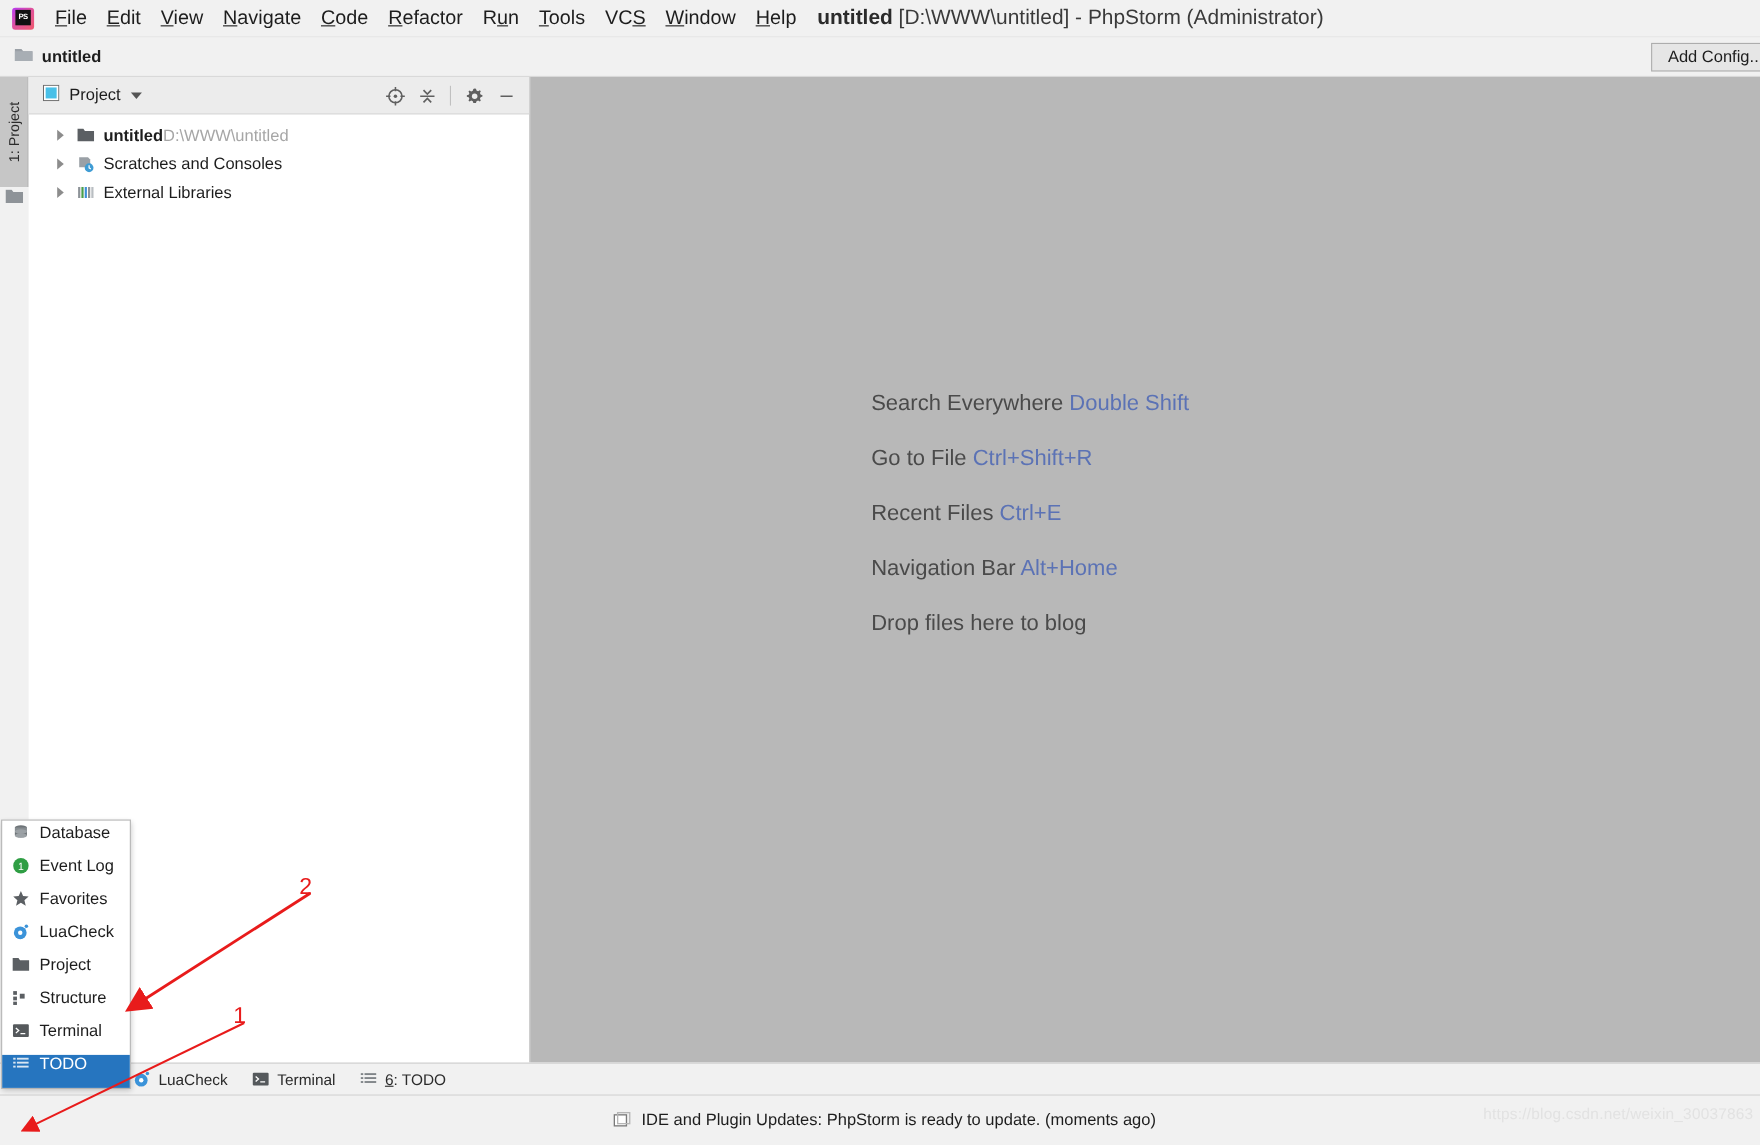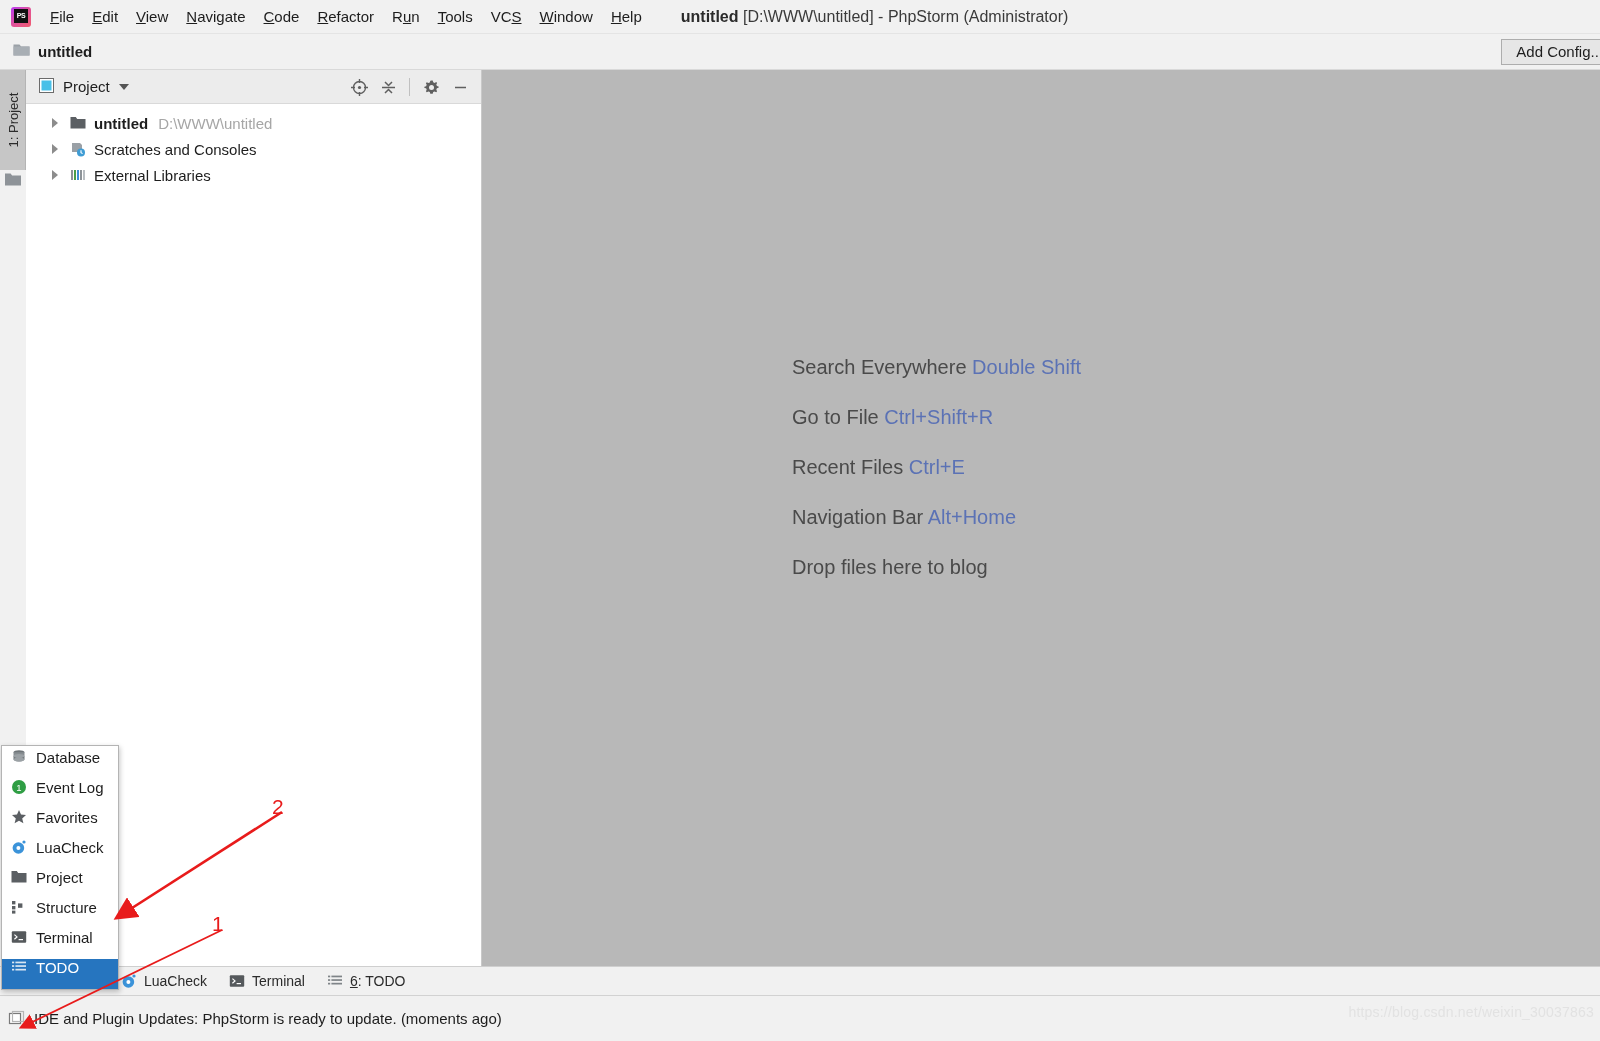--- a/index.html
+++ b/index.html
@@ -27,26 +27,26 @@
     border-radius: 3px; position: relative; flex: 0 0 auto;
     background: linear-gradient(135deg,#b83af5 0%, #e0529c 48%, #f05a6e 100%);
   }
   #ps-logo::after {
     content: "PS";
     position: absolute; left: 3px; top: 2px; width: 14px; height: 14px;
     background: #111; color: #fff; font-size: 7px; font-weight: bold;
     line-height: 14px; text-align: center; letter-spacing: -0.5px;
   }
   .menu-item {
-    padding: 4px 9px; font-size: 15px; color: #1d1d1d; cursor: default;
+    padding: 4px 9px; font-size: 18px; color: #1d1d1d; cursor: default;
     white-space: nowrap;
   }
   .menu-item u { text-decoration: underline; }
   #win-title {
-    margin-left: 30px; font-size: 16px; color: #2b2b2b; white-space: nowrap;
+    margin-left: 10px; font-size: 19px; color: #2b2b2b; white-space: nowrap;
   }
   #win-title .proj { font-weight: bold; }
   #win-title .rest { font-weight: normal; color: #3a3a3a; }
 
   
   #navbar {
     position: absolute; left: 0; top: 34px; width: 1600px; height: 36px;
     background: #f1f1f1; display: flex; align-items: center;
     border-bottom: 1px solid #d9d9d9;
   }
@@ -116,21 +116,21 @@
     padding-left: 26px; font-size: 15px; white-space: nowrap;
   }
   .tw-arrow {
     width: 0; height: 0; flex: 0 0 auto;
     border-top: 5px solid transparent; border-bottom: 5px solid transparent;
     border-left: 6px solid #8c8c8c; margin-right: 12px;
   }
   .tree-ic { margin-right: 8px; display: flex; align-items: center; }
   .tree-label { color: #1d1d1d; }
   .tree-label.bold { font-weight: bold; }
-  .tree-sub { color: #a6a6a6; margin-left: 10px; font-weight: normal; }
+  .tree-sub { color: #a6a6a6; font-weight: normal; }
 
   
   #editor {
     position: absolute; left: 482px; top: 70px; width: 1118px; height: 896px;
     background: #b8b8b8;
   }
   #editor-hints {
     position: absolute; left: 310px; top: 286px;
     display: flex; flex-direction: column; gap: 27px; justify-content: space-between;
   }
@@ -147,21 +147,21 @@
     display: flex; align-items: center; height: 29px;
     padding: 0 11px; font-size: 14px; color: #2b2b2b; white-space: nowrap;
   }
   .bstripe-tab .bt-ic { margin-right: 7px; display: flex; align-items: center; }
   .bstripe-tab u { text-decoration: underline; }
 
   
   #statusbar {
     position: absolute; left: 0; top: 995px; width: 1600px; height: 46px;
     background: #f1f1f1; border-top: 1px solid #d2d2d2;
-    display: flex; align-items: center;
+    display: flex; align-items: center; justify-content: center;
   }
   #status-icon { margin-left: 8px; margin-right: 9px; display: flex; }
   #status-text { font-size: 15px; color: #1d1d1d; white-space: nowrap; }
   #watermark {
     position: absolute; right: 6px; top: 8px;
     font-size: 14px; color: #e2e2e2; white-space: nowrap;
     letter-spacing: 0.2px;
   }
 
   

